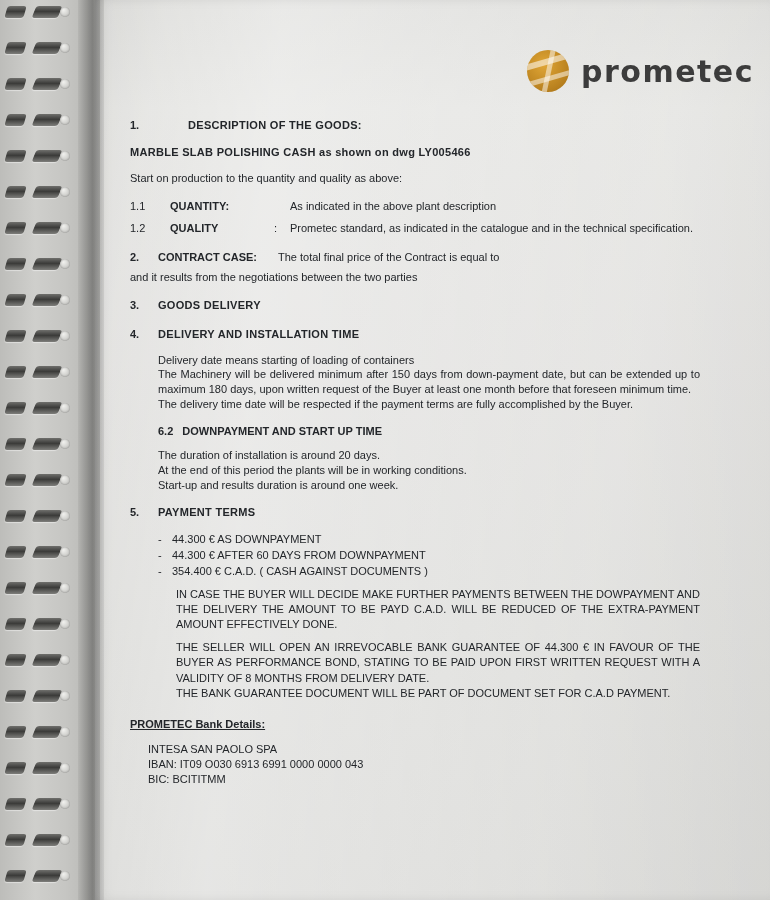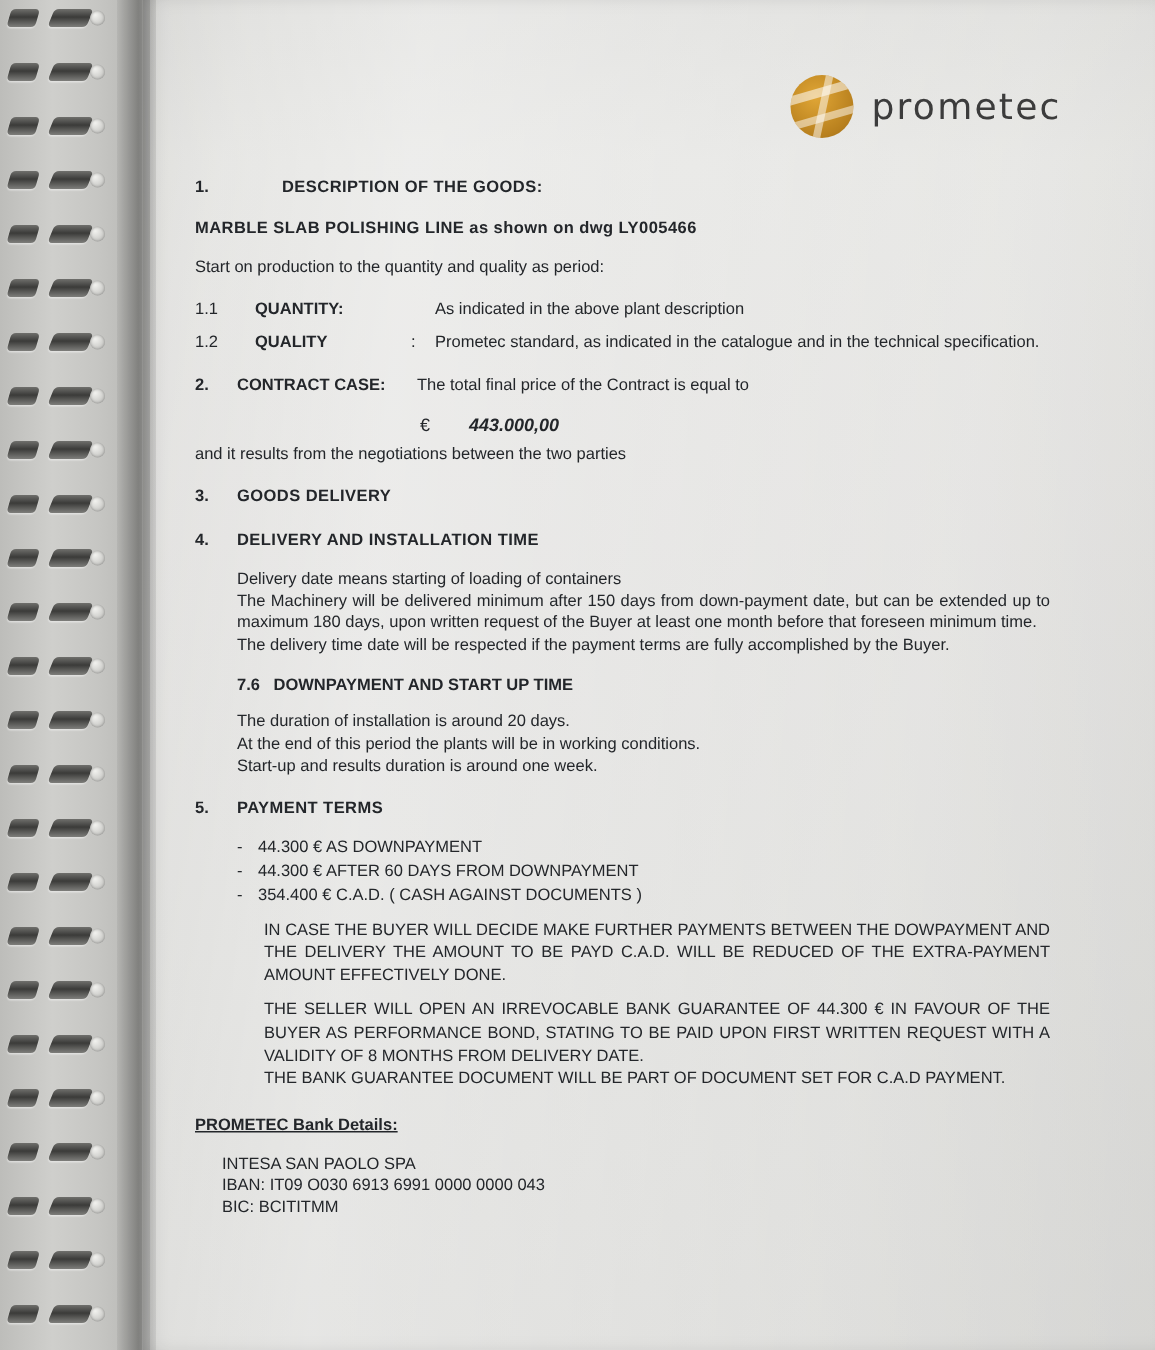--- a/index.html
+++ b/index.html
@@ -101,25 +101,25 @@
     transform: rotate(-16deg);
   }
   .logo .vbar {
     position: absolute;
     left: 19px; top: -4px;
     width: 5px; height: 52px;
     background: rgba(255,255,255,0.5);
     transform: rotate(12deg);
   }
   .logo .wordmark {
-    font-size: 24px;
+    font-size: 30px;
     letter-spacing: 1.5px;
     color: #3c3c3c;
     font-family: "DejaVu Sans", sans-serif;
-    font-weight: 400;
+    font-weight: 700;
   }
   
   .doc {
     position: absolute;
     left: 130px;
     top: 118px;
     width: 570px;
     font-size: 11px;
     line-height: 1.35;
     color: #23262a;
@@ -293,65 +293,62 @@
       </div>
     <div class="wordmark">prometec</div>
   </div>
 
   <div class="doc">
 
     <div class="row">
       <div class="num">1.</div>
       <div class="ttl" style="margin-left:30px">DESCRIPTION OF THE GOODS:</div>
     </div>
-    <div class="ttl" style="margin-top:12px">MARBLE SLAB POLISHING LINE as shown on dwg LY005466</div>
-    <div style="margin-top:11px">Start on production to the quantity and quality as period:</div>
+    <div class="ttl" style="margin-top:12px">MARBLE SLAB POLISHING CASH as shown on dwg LY005466</div>
+    <div style="margin-top:11px">Start on production to the quantity and quality as above:</div>
 
     <div class="fieldrow" style="margin-top:13px; margin-left:0">
       <div class="num sub">1.1</div>
       <div class="k" style="margin-left:12px">QUANTITY:</div>
       <div class="v">As indicated in the above plant description</div>
     </div>
 
     <div class="fieldrow" style="margin-top:8px; margin-left:0">
       <div class="num sub">1.2</div>
       <div class="k" style="margin-left:12px; width:104px">QUALITY</div>
       <div class="c" style="width:16px">:</div>
       <div class="v">Prometec standard, as indicated in the catalogue and in the technical specification.</div>
     </div>
 
     <div class="fieldrow" style="margin-top:14px">
       <div class="num">2.</div>
       <div class="k">CONTRACT CASE:</div>
       <div class="v" style="text-align:left">The total final price of the Contract is equal to</div>
     </div>
-    <div class="price" style="margin-top:10px">
-      <span class="euro-sym">€</span><span>443.000,00</span>
-    </div>
     <div style="margin-top:5px">and it results from the negotiations between the two parties</div>
 
     <div class="row" style="margin-top:13px">
       <div class="num">3.</div>
       <div class="ttl">GOODS DELIVERY</div>
     </div>
 
     <div class="row" style="margin-top:14px">
       <div class="num">4.</div>
       <div class="ttl">DELIVERY AND INSTALLATION TIME</div>
     </div>
 
     <div class="indent1" style="margin-top:11px">
       <div>Delivery date means starting of loading of containers</div>
       <div class="just">The Machinery will be delivered minimum after 150 days from down-payment date, but can be extended up to maximum 180 days, upon written request of the Buyer at least one month before that foreseen minimum time.</div>
       <div>The delivery time date will be respected if the payment terms are fully accomplished by the Buyer.</div>
     </div>
 
     <div class="indent1" style="margin-top:12px">
       <div style="font-weight:bold">
-        <span>7.6</span>
+        <span>6.2</span>
         <span style="margin-left:6px">DOWNPAYMENT AND START UP TIME</span>
       </div>
       <div style="margin-top:9px">The duration of installation is around 20 days.</div>
       <div>At the end of this period the plants will be in working conditions.</div>
       <div>Start-up and results duration is around one week.</div>
     </div>
 
     <div class="row" style="margin-top:13px">
       <div class="num">5.</div>
       <div class="ttl">PAYMENT TERMS</div>

